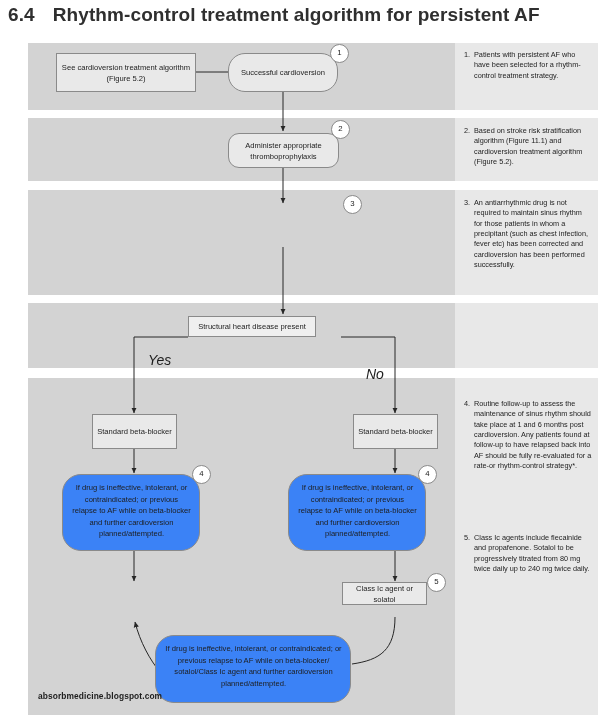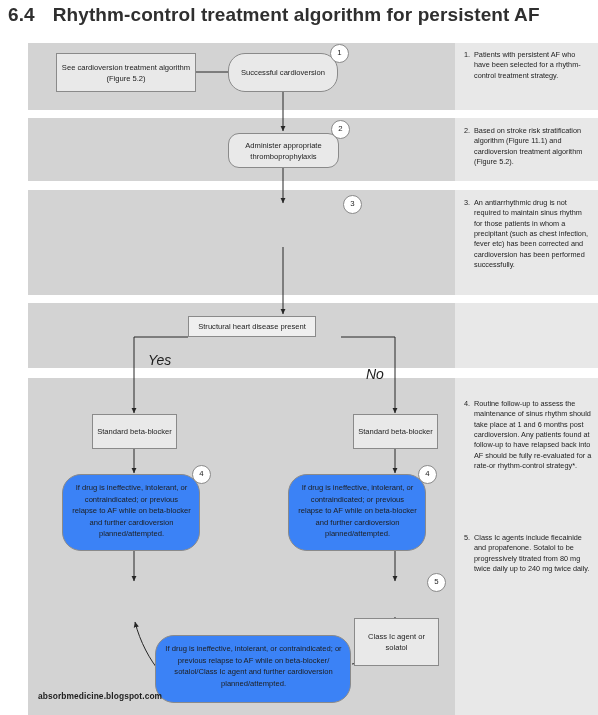--- a/index.html
+++ b/index.html
@@ -164,21 +164,21 @@
   <div class="box" style="left:92px;top:414px;width:85px;height:35px;">Standard beta-blocker</div>
   <div class="box" style="left:353px;top:414px;width:85px;height:35px;">Standard beta-blocker</div>
 
   <div class="rbox" style="left:62px;top:474px;width:138px;height:77px;">If drug is ineffective, intolerant, or contraindicated; or previous relapse to AF while on beta-blocker and further cardioversion planned/attempted.</div>
   <div class="badge" style="left:192px;top:465px;">4</div>
 
   <div class="rbox" style="left:288px;top:474px;width:138px;height:77px;">If drug is ineffective, intolerant, or contraindicated; or previous relapse to AF while on beta-blocker and further cardioversion planned/attempted.</div>
   <div class="badge" style="left:418px;top:465px;">4</div>
 
 
-  <div class="box" style="left:354px;top:582px;width:85px;height:48px;margin-top:36px;">Class Ic agent or solatol</div>
+  <div class="box" style="left:342px;top:582px;width:85px;height:23px;">Class Ic agent or solatol</div>
   <div class="badge" style="left:427px;top:573px;">5</div>
 
   <div class="rbox" style="left:155px;top:635px;width:196px;height:68px;">If drug is ineffective, intolerant, or contraindicated; or previous relapse to AF while on beta-blocker/ sotalol/Class Ic agent and further cardioversion planned/attempted.</div>
 
   <div class="note" style="left:464px;top:50px;width:128px;">
     <span class="n">1.</span>
     <span class="t">Patients with persistent AF who have been selected for a rhythm-control treatment strategy.</span>
   </div>
 
   <div class="note" style="left:464px;top:126px;width:128px;">

